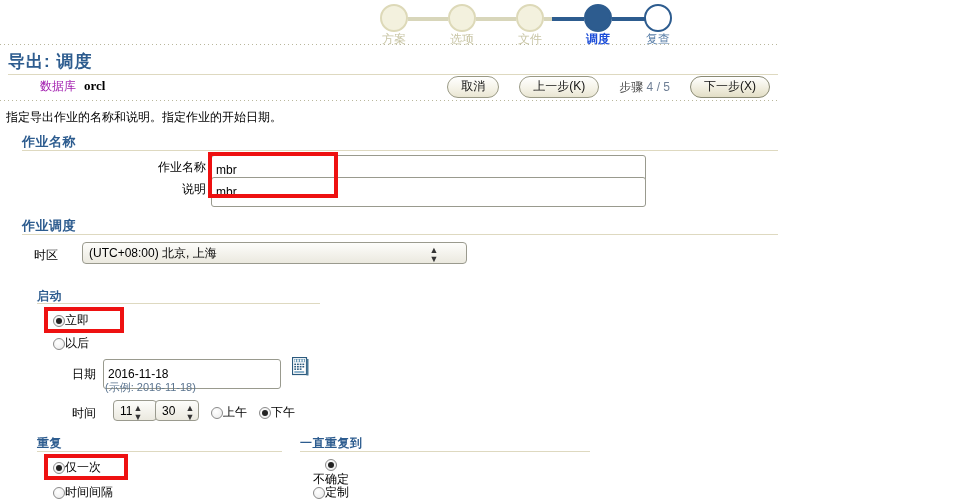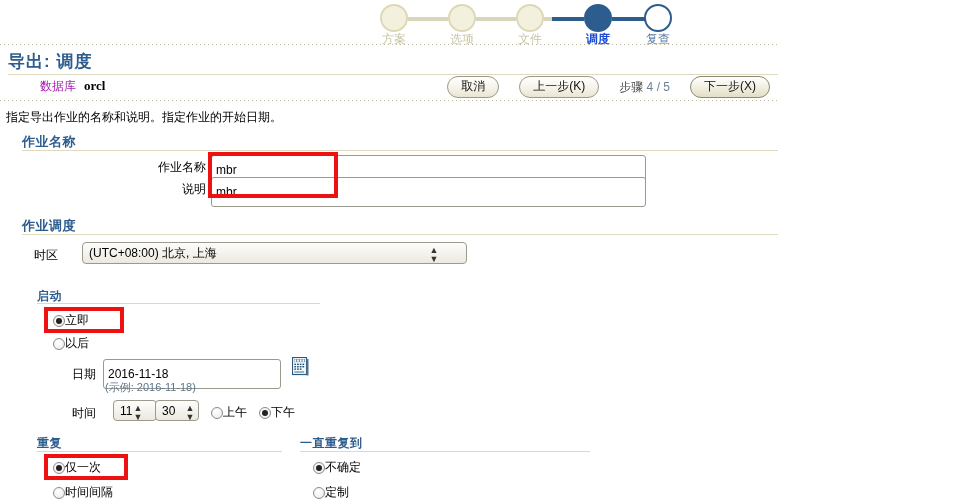--- a/index.html
+++ b/index.html
@@ -405,21 +405,21 @@
     <span>仅一次</span>
   </div>
   <div class="radio-row" style="left:53px; top:484px;">
     <span class="rad"></span>
     <span>时间间隔</span>
   </div>
 
   <div class="sect" style="left:300px; top:435px; font-size:12px;">一直重复到</div>
   <div class="sect-rule" style="left:300px; top:451px; width:290px;"></div>
 
-  <div class="radio-row" style="left:313px; top:459px;">
+  <div class="radio-row" style="left:313px; top:459px;flex-direction:column;">
     <span class="rad on"></span>
     <span>不确定</span>
   </div>
   <div class="radio-row" style="left:313px; top:484px;">
     <span class="rad"></span>
     <span>定制</span>
   </div>
 
   <div class="redbox" style="left:208px; top:152px; width:130px; height:46px;"></div>
   <div class="redbox" style="left:44px; top:307px; width:80px; height:26px;"></div>

